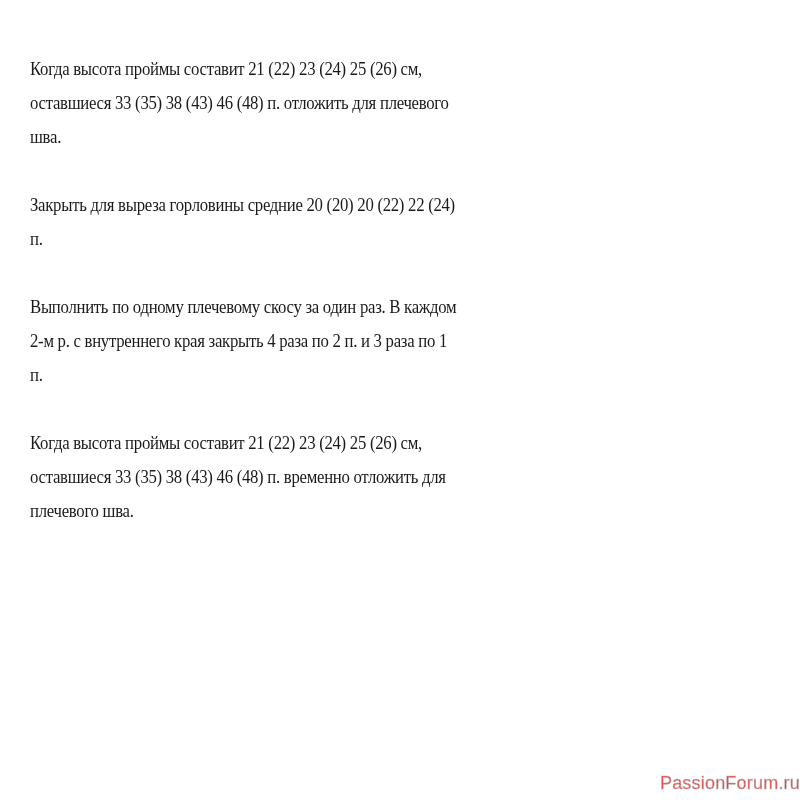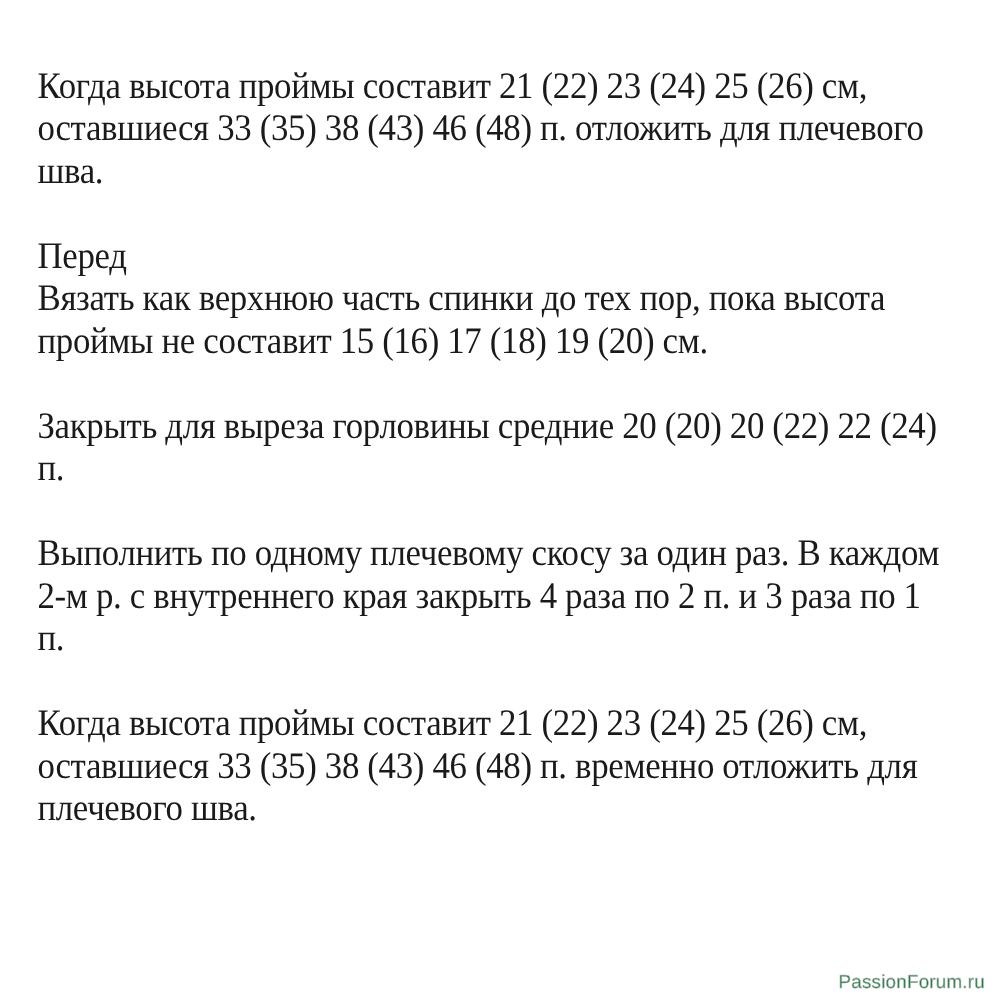--- a/index.html
+++ b/index.html
@@ -12,66 +12,61 @@
       height: 800px;
       position: relative;
       overflow: hidden;
     }
     .page {
       position: absolute;
       left: 30px;
       top: 52px;
       width: 760px;
       font-family: "Liberation Serif", "DejaVu Serif", serif;
-      font-size: 30px;
+      font-size: 18px;
       color: #1a1a1a;
       letter-spacing: -0.3px;
     }
     .line {
       display: block;
       height: 34px;
       line-height: 34px;
       white-space: nowrap;
       transform-origin: left center;
       transform: scaleX(0.93);
     }
     .para {
       margin: 0 0 34px 0;
     }
     .para.tight {
       margin-bottom: 0;
     }
     .watermark {
       position: absolute;
-      right: 12px;
+      right: 0;
       bottom: 6px;
       font-family: "Liberation Sans", "DejaVu Sans", sans-serif;
-      font-size: 15px;
-      color: #15803d;
+      font-size: 18px;
+      color: #ef4444;
       -webkit-text-stroke: 0.5px #b8b8b8;
       letter-spacing: 0.2px;
     }
   </style>
 </head>
 <body>
 
 <div class="page">
 
   <div class="para">
     <span class="line">Когда высота проймы составит 21 (22) 23 (24) 25 (26) см,</span>
     <span class="line">оставшиеся 33 (35) 38 (43) 46 (48) п. отложить для плечевого</span>
     <span class="line">шва.</span>
   </div>
 
 
-  <div class="para">
-    <span class="line">Перед</span>
-    <span class="line">Вязать как верхнюю часть спинки до тех пор, пока высота</span>
-    <span class="line">проймы не составит 15 (16) 17 (18) 19 (20) см.</span>
-  </div>
 
   <div class="para">
     <span class="line">Закрыть для выреза горловины средние 20 (20) 20 (22) 22 (24)</span>
     <span class="line">п.</span>
   </div>
 
   <div class="para">
     <span class="line">Выполнить по одному плечевому скосу за один раз. В каждом</span>
     <span class="line">2-м р. с внутреннего края закрыть 4 раза по 2 п. и 3 раза по 1</span>
     <span class="line">п.</span>

